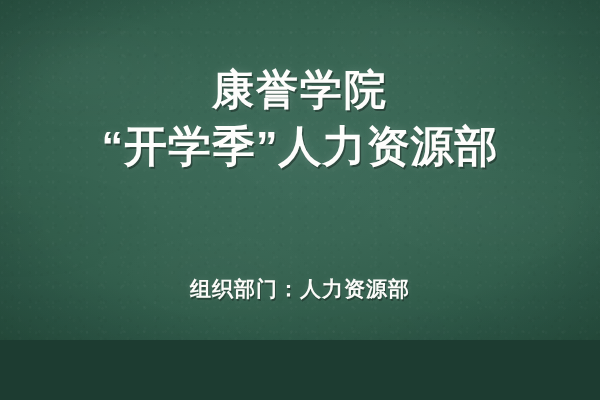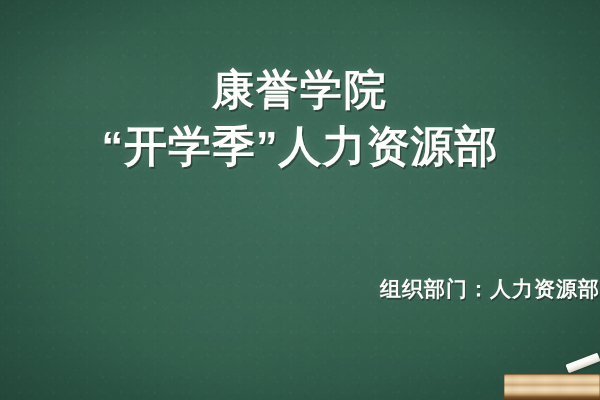--- a/index.html
+++ b/index.html
@@ -12,21 +12,21 @@
     width: 600px;
     height: 400px;
     overflow: hidden;
     font-family: "Liberation Sans", "DejaVu Sans", sans-serif;
   }
 
   
   .slide {
     position: relative;
     width: 600px;
-    height: 400px;
+    height: 340px;
     overflow: hidden;
     background-color: #33614f;
   }
 
   
   .board-base {
     position: absolute;
     inset: 0;
     background:
       radial-gradient(ellipse 78% 72% at 50% 46%,
@@ -117,21 +117,21 @@
   .title-line.line-2 {
     font-size: 43px;
     letter-spacing: 1px;
   }
 
   .subtitle {
     position: absolute;
     left: 0;
     right: 0;
     top: 276px;
-    text-align: right;
+    text-align: center;
     color: #fbfbf8;
     font-weight: bold;
     font-size: 21px;
     line-height: 26px;
     letter-spacing: 1px;
     white-space: nowrap;
     text-shadow:
       1px 1.5px 0 rgba(0,0,0,0.30),
       0 0 7px rgba(255,255,255,0.13);
   }

